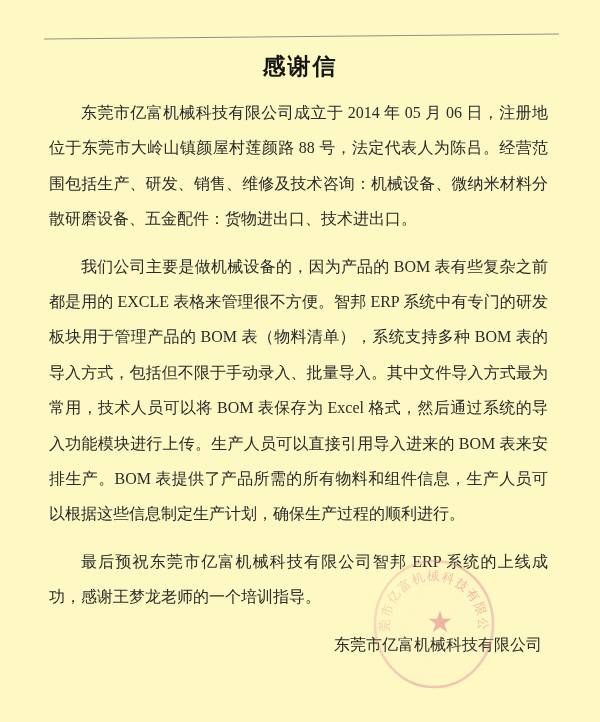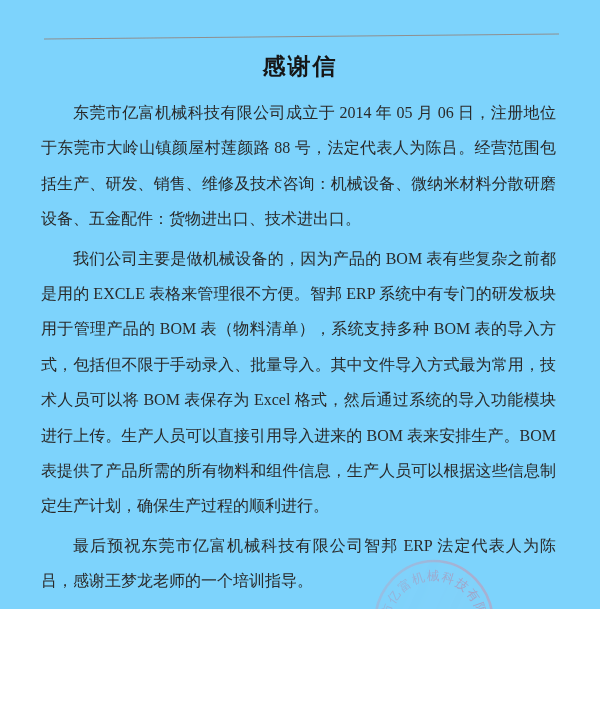--- a/index.html
+++ b/index.html
@@ -3,22 +3,22 @@
 <meta charset="utf-8">
 <style>
   html, body {
     margin: 0;
     padding: 0;
     background: #ffffff;
   }
   .page {
     position: relative;
     width: 600px;
-    height: 609px;
-    background: #7dd3fc;
+    height: 722px;
+    background: #fef9c3;
     overflow: hidden;
     font-family: "Liberation Serif", "DejaVu Serif", serif;
   }
   .scan-line {
     position: absolute;
     left: 44px;
     top: 36px;
     width: 515px;
     height: 0;
     border-top: 1.6px solid #8f8f8f;
@@ -35,21 +35,21 @@
     color: #161616;
   }
   .content {
     margin: 13px 40px 0 37px;
     font-size: 16px;
     line-height: 35.4px;
     text-align: justify;
     color: #2a2a2a;
   }
   .content p {
-    margin: 4px;
+    margin: 12px;
     text-indent: 2em;
   }
   .sign-block {
     display: flex;
     flex-direction: column;
     align-items: flex-end;
     margin-top: 1px;
     font-size: 16px;
     line-height: 35.4px;
     color: #2a2a2a;
@@ -77,21 +77,21 @@
 
 <div class="page">
 
   <div class="scan-line"></div>
 
   <h1 class="title">感谢信</h1>
 
   <div class="content">
     <p>东莞市亿富机械科技有限公司成立于 2014 年 05 月 06 日，注册地位于东莞市大岭山镇颜屋村莲颜路 88 号，法定代表人为陈吕。经营范围包括生产、研发、销售、维修及技术咨询：机械设备、微纳米材料分散研磨设备、五金配件：货物进出口、技术进出口。</p>
     <p>我们公司主要是做机械设备的，因为产品的 BOM 表有些复杂之前都是用的 EXCLE 表格来管理很不方便。智邦 ERP 系统中有专门的研发板块用于管理产品的 BOM 表（物料清单），系统支持多种 BOM 表的导入方式，包括但不限于手动录入、批量导入。其中文件导入方式最为常用，技术人员可以将 BOM 表保存为 Excel 格式，然后通过系统的导入功能模块进行上传。生产人员可以直接引用导入进来的 BOM 表来安排生产。BOM 表提供了产品所需的所有物料和组件信息，生产人员可以根据这些信息制定生产计划，确保生产过程的顺利进行。</p>
-    <p>最后预祝东莞市亿富机械科技有限公司智邦 ERP 法定代表人为陈吕，感谢王梦龙老师的一个培训指导。</p>
+    <p>最后预祝东莞市亿富机械科技有限公司智邦 ERP 系统的上线成功，感谢王梦龙老师的一个培训指导。</p>
   </div>
 
   <div class="sign-block">
     <div class="sign-company">东莞市亿富机械科技有限公司</div>
   </div>
 
   <svg class="seal" viewBox="0 0 132 138" xmlns="http://www.w3.org/2000/svg" aria-hidden="true">
     <defs>
       <path id="seal-arc" d="M 21,70 A 45,46 0 1 1 111,70" fill="none"></path>
     </defs>

